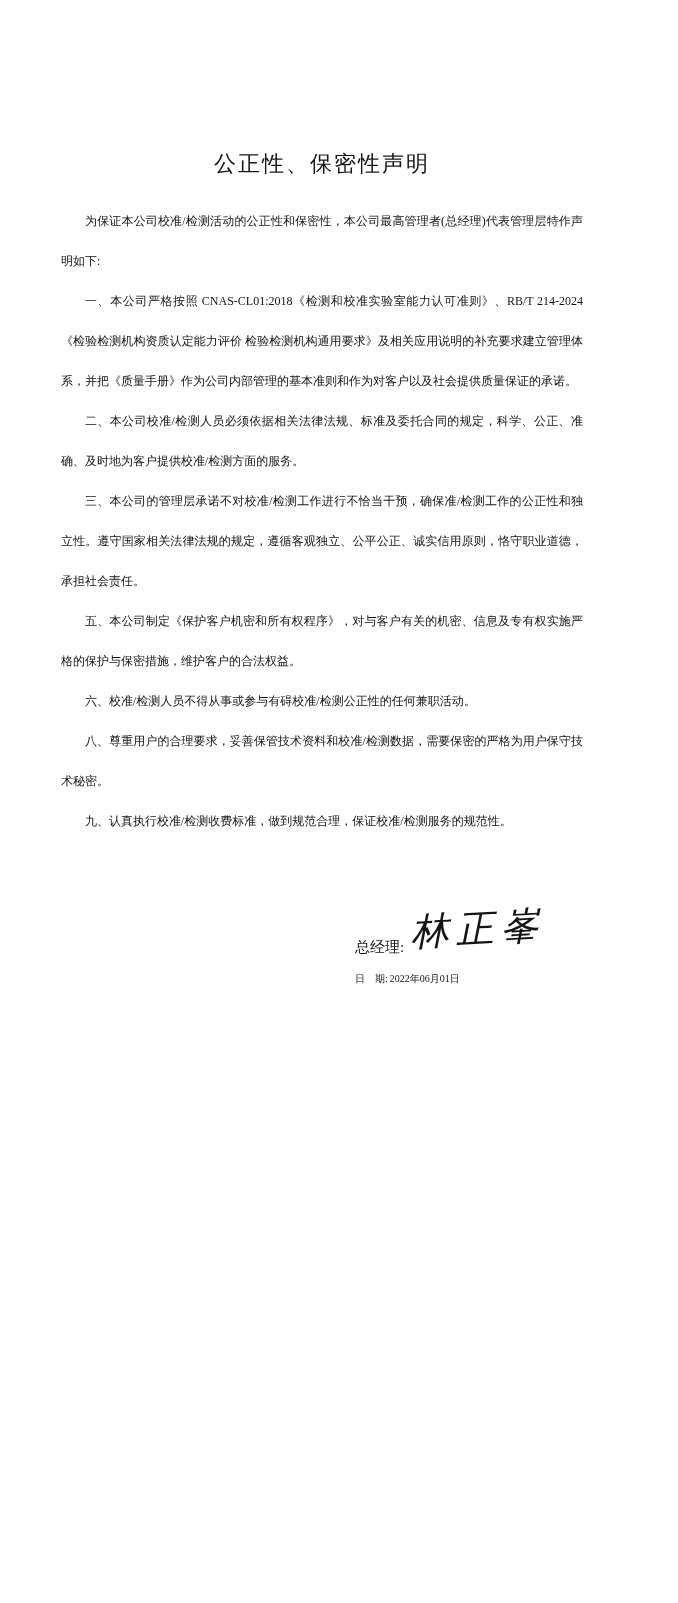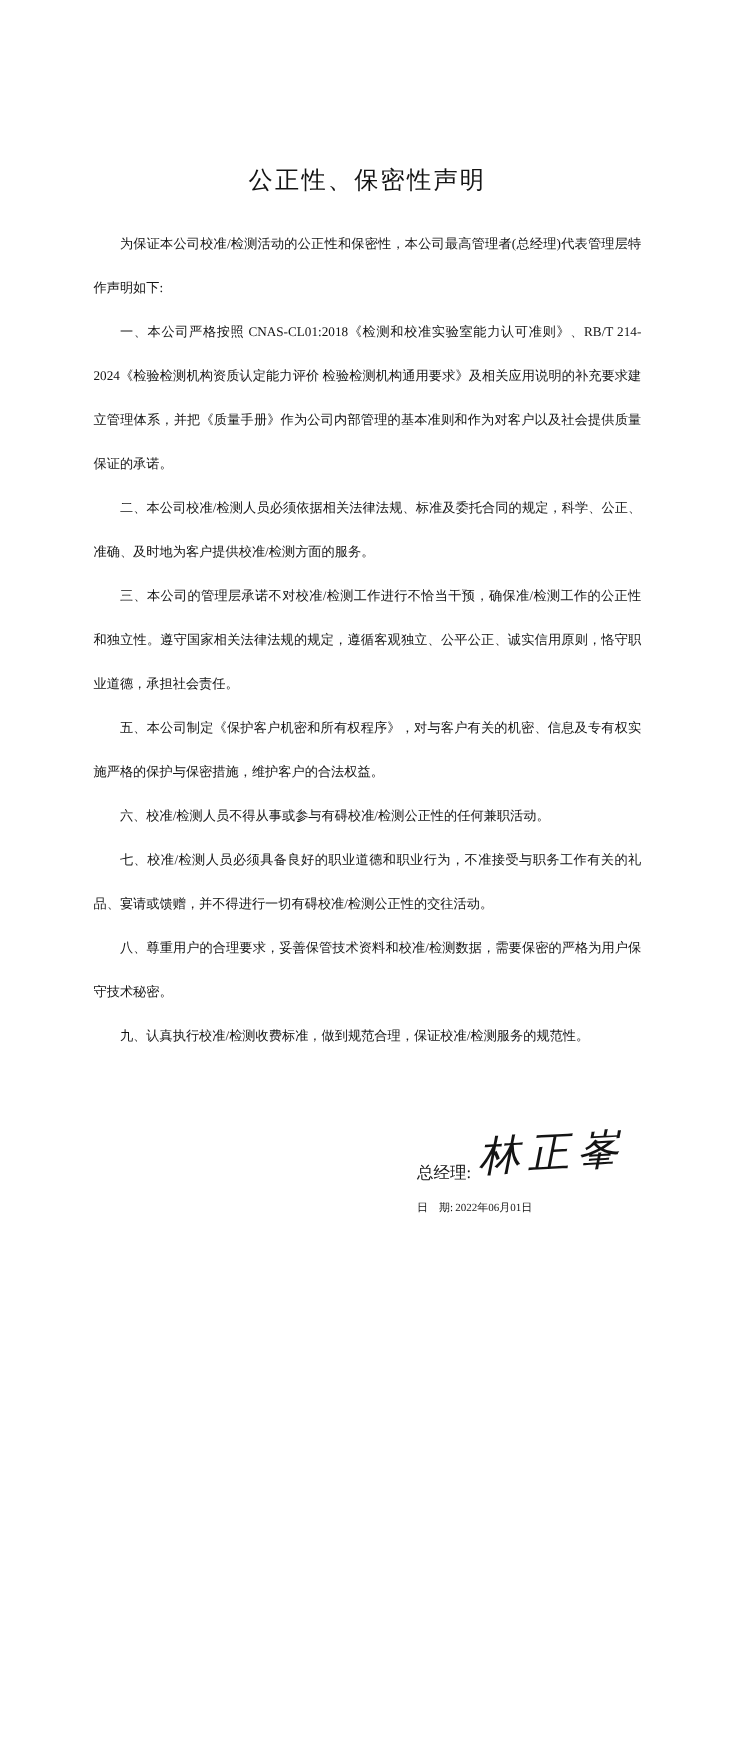--- a/index.html
+++ b/index.html
@@ -6,21 +6,21 @@
   body {
     width: 678px; height: 1603px;
     background: #ffffff;
     color: #141414;
     font-family: "Liberation Serif", "DejaVu Serif", serif;
     overflow: hidden;
   }
   .page {
     box-sizing: border-box;
     width: 678px; height: 1603px;
-    padding: 146px 95px 0 85px;
+    padding: 146px 95px 0 61px;
     background: #ffffff;
   }
   .doc-title {
     margin: 0 0 19px 0;
     font-size: 22px;
     font-weight: 400;
     line-height: 36px;
     text-align: center;
     letter-spacing: 2px;
     white-space: nowrap;
@@ -69,21 +69,20 @@
 
   <p class="para">二、本公司校准/检测人员必须依据相关法律法规、标准及委托合同的规定，科学、公正、准确、及时地为客户提供校准/检测方面的服务。</p>
 
   <p class="para">三、本公司的管理层承诺不对校准/检测工作进行不恰当干预，确保准/检测工作的公正性和独立性。遵守国家相关法律法规的规定，遵循客观独立、公平公正、诚实信用原则，恪守职业道德，承担社会责任。</p>
 
 
   <p class="para">五、本公司制定《保护客户机密和所有权程序》，对与客户有关的机密、信息及专有权实施严格的保护与保密措施，维护客户的合法权益。</p>
 
   <p class="para">六、校准/检测人员不得从事或参与有碍校准/检测公正性的任何兼职活动。</p>
 
-  <p class="para">七、校准/检测人员必须具备良好的职业道德和职业行为，不准接受与职务工作有关的礼品、宴请或馈赠，并不得进行一切有碍校准/检测公正性的交往活动。</p>
 
   <p class="para">八、尊重用户的合理要求，妥善保管技术资料和校准/检测数据，需要保密的严格为用户保守技术秘密。</p>
 
   <p class="para">九、认真执行校准/检测收费标准，做到规范合理，保证校准/检测服务的规范性。</p>
 
 
   <div class="sig-row">
     <span>总经理:</span><span class="sig-name">林正峯</span>
   </div>
 

